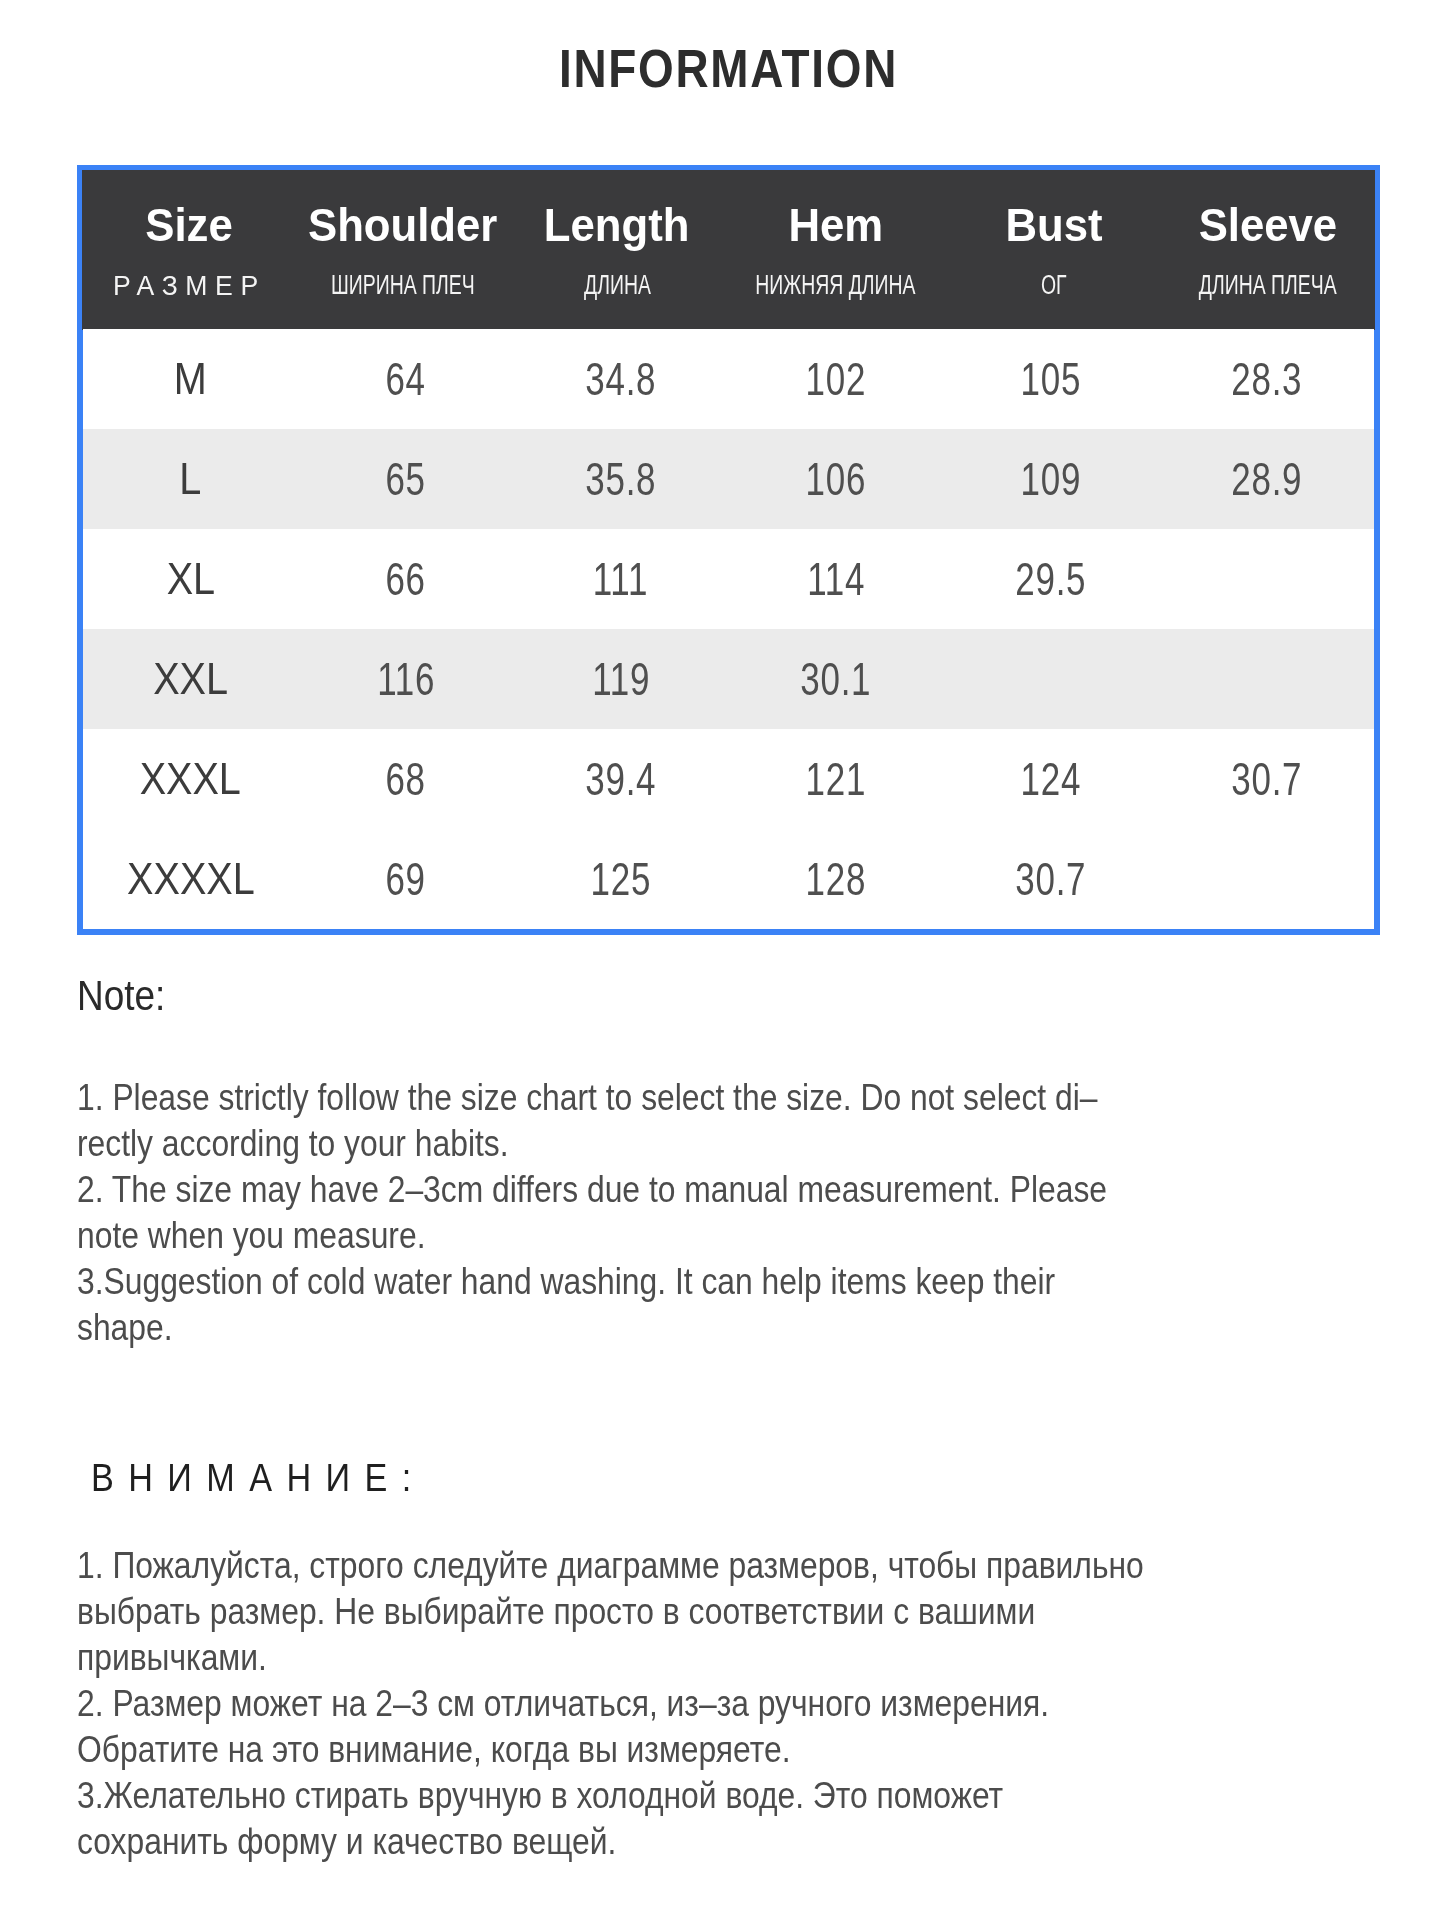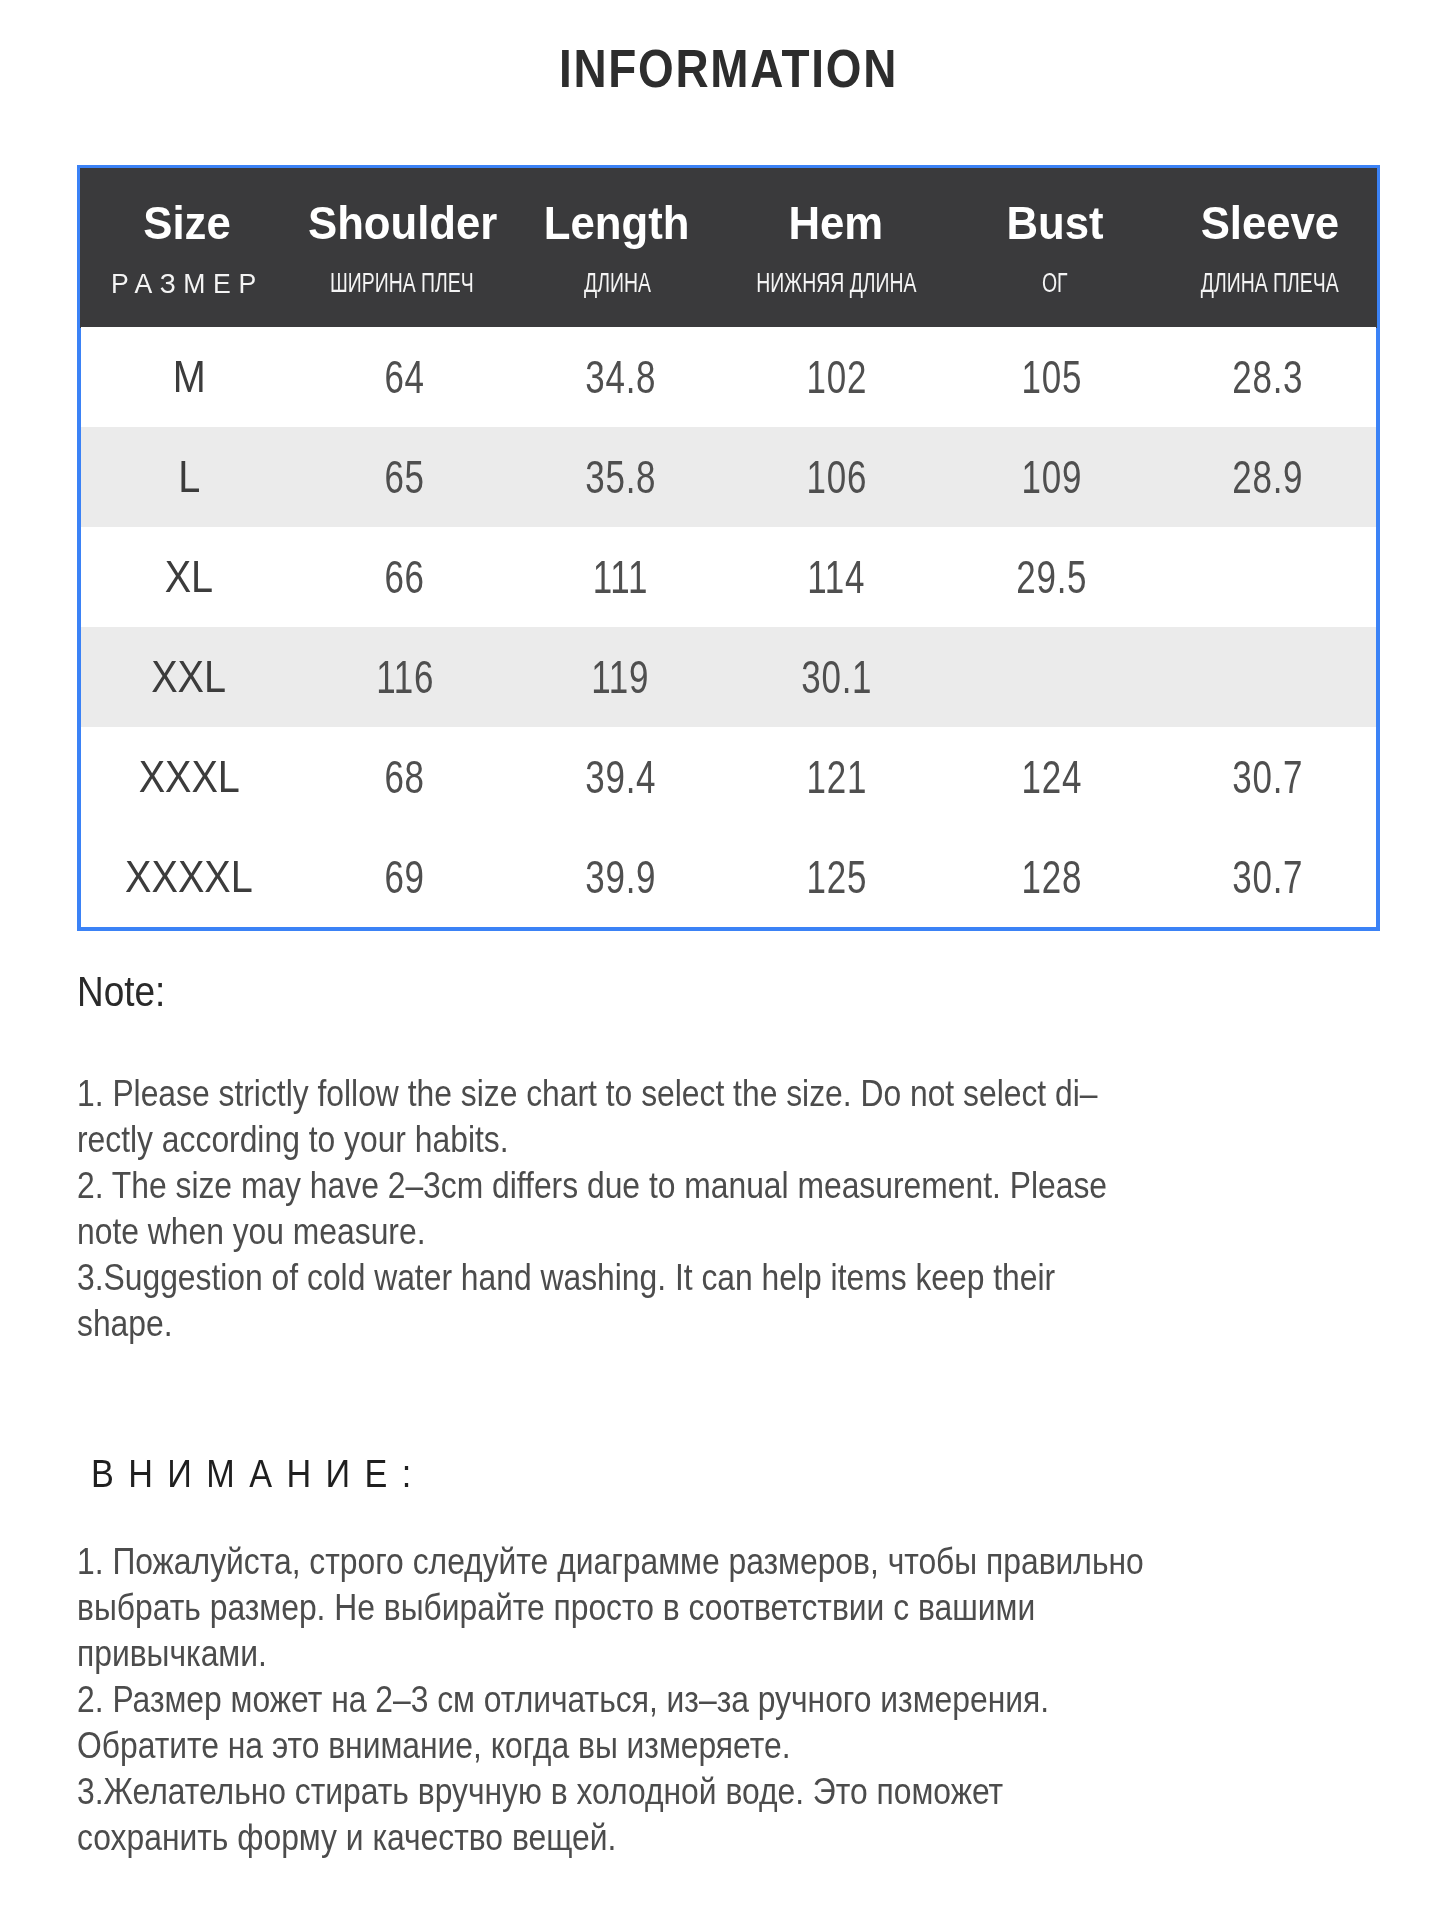--- a/index.html
+++ b/index.html
@@ -19,21 +19,21 @@
     font-size:54px;
     font-weight:700;
     letter-spacing:2px;
     color:#2d2d2d;
     transform:scaleX(0.85);
     line-height:60px;
   }
   
   .size-table{
     margin-top:67px;
-    border:4px solid #3b82f6;
+    border:6px solid #3b82f6;
     box-sizing:border-box;
   }
   .thead{
     background:#3a3a3c;
     height:160px;
     display:grid;
     grid-template-columns:repeat(6,1fr);
     margin:-1px;  
   }
   .th{
@@ -175,21 +175,20 @@
         <div class="td size-cell"><span>XXXL</span></div>
         <div class="td num-cell"><span>68</span></div>
         <div class="td num-cell"><span>39.4</span></div>
         <div class="td num-cell"><span>121</span></div>
         <div class="td num-cell"><span>124</span></div>
         <div class="td num-cell"><span>30.7</span></div>
       </div>
       <div class="tr">
         <div class="td size-cell"><span>XXXXL</span></div>
         <div class="td num-cell"><span>69</span></div>
-        <div class="td num-cell"><span>39.9</span></div>
         <div class="td num-cell"><span>125</span></div>
         <div class="td num-cell"><span>128</span></div>
         <div class="td num-cell"><span>30.7</span></div>
       </div>
     </div>
   </div>
 
   <section>
     <h2 class="notes-en-heading">Note:</h2>
     <div class="para">

